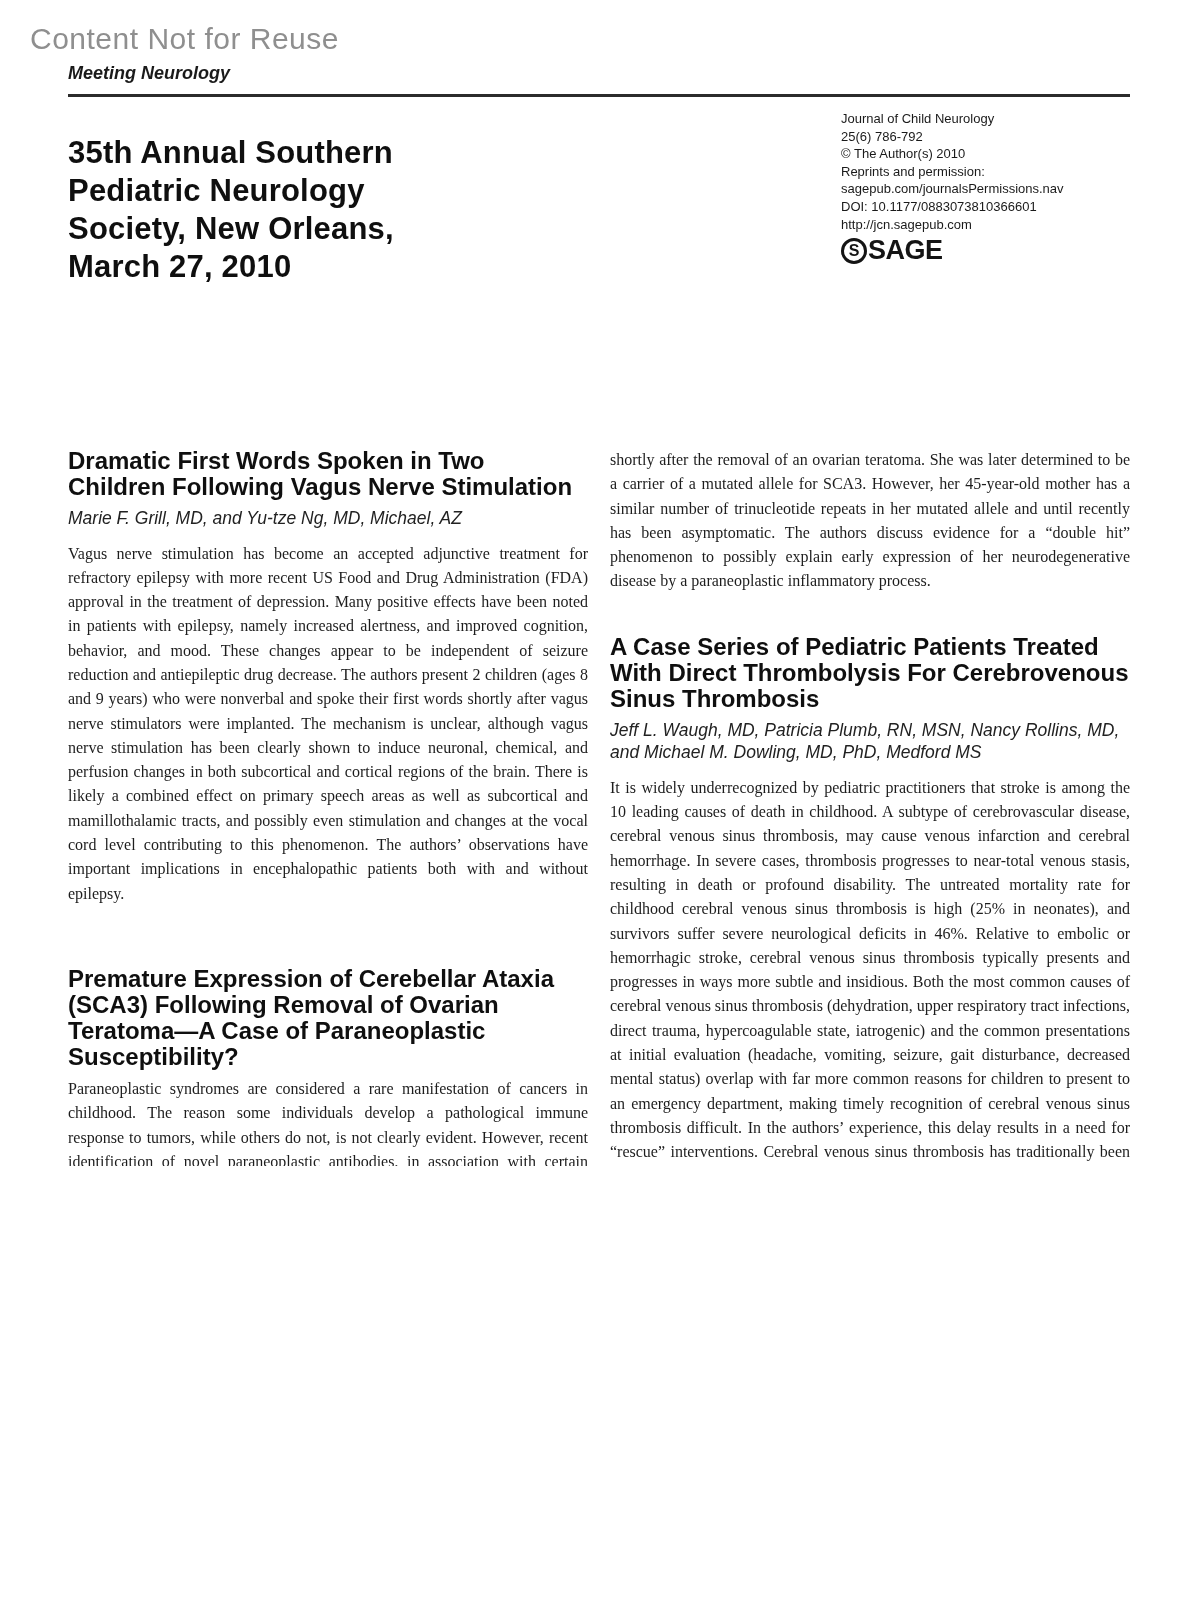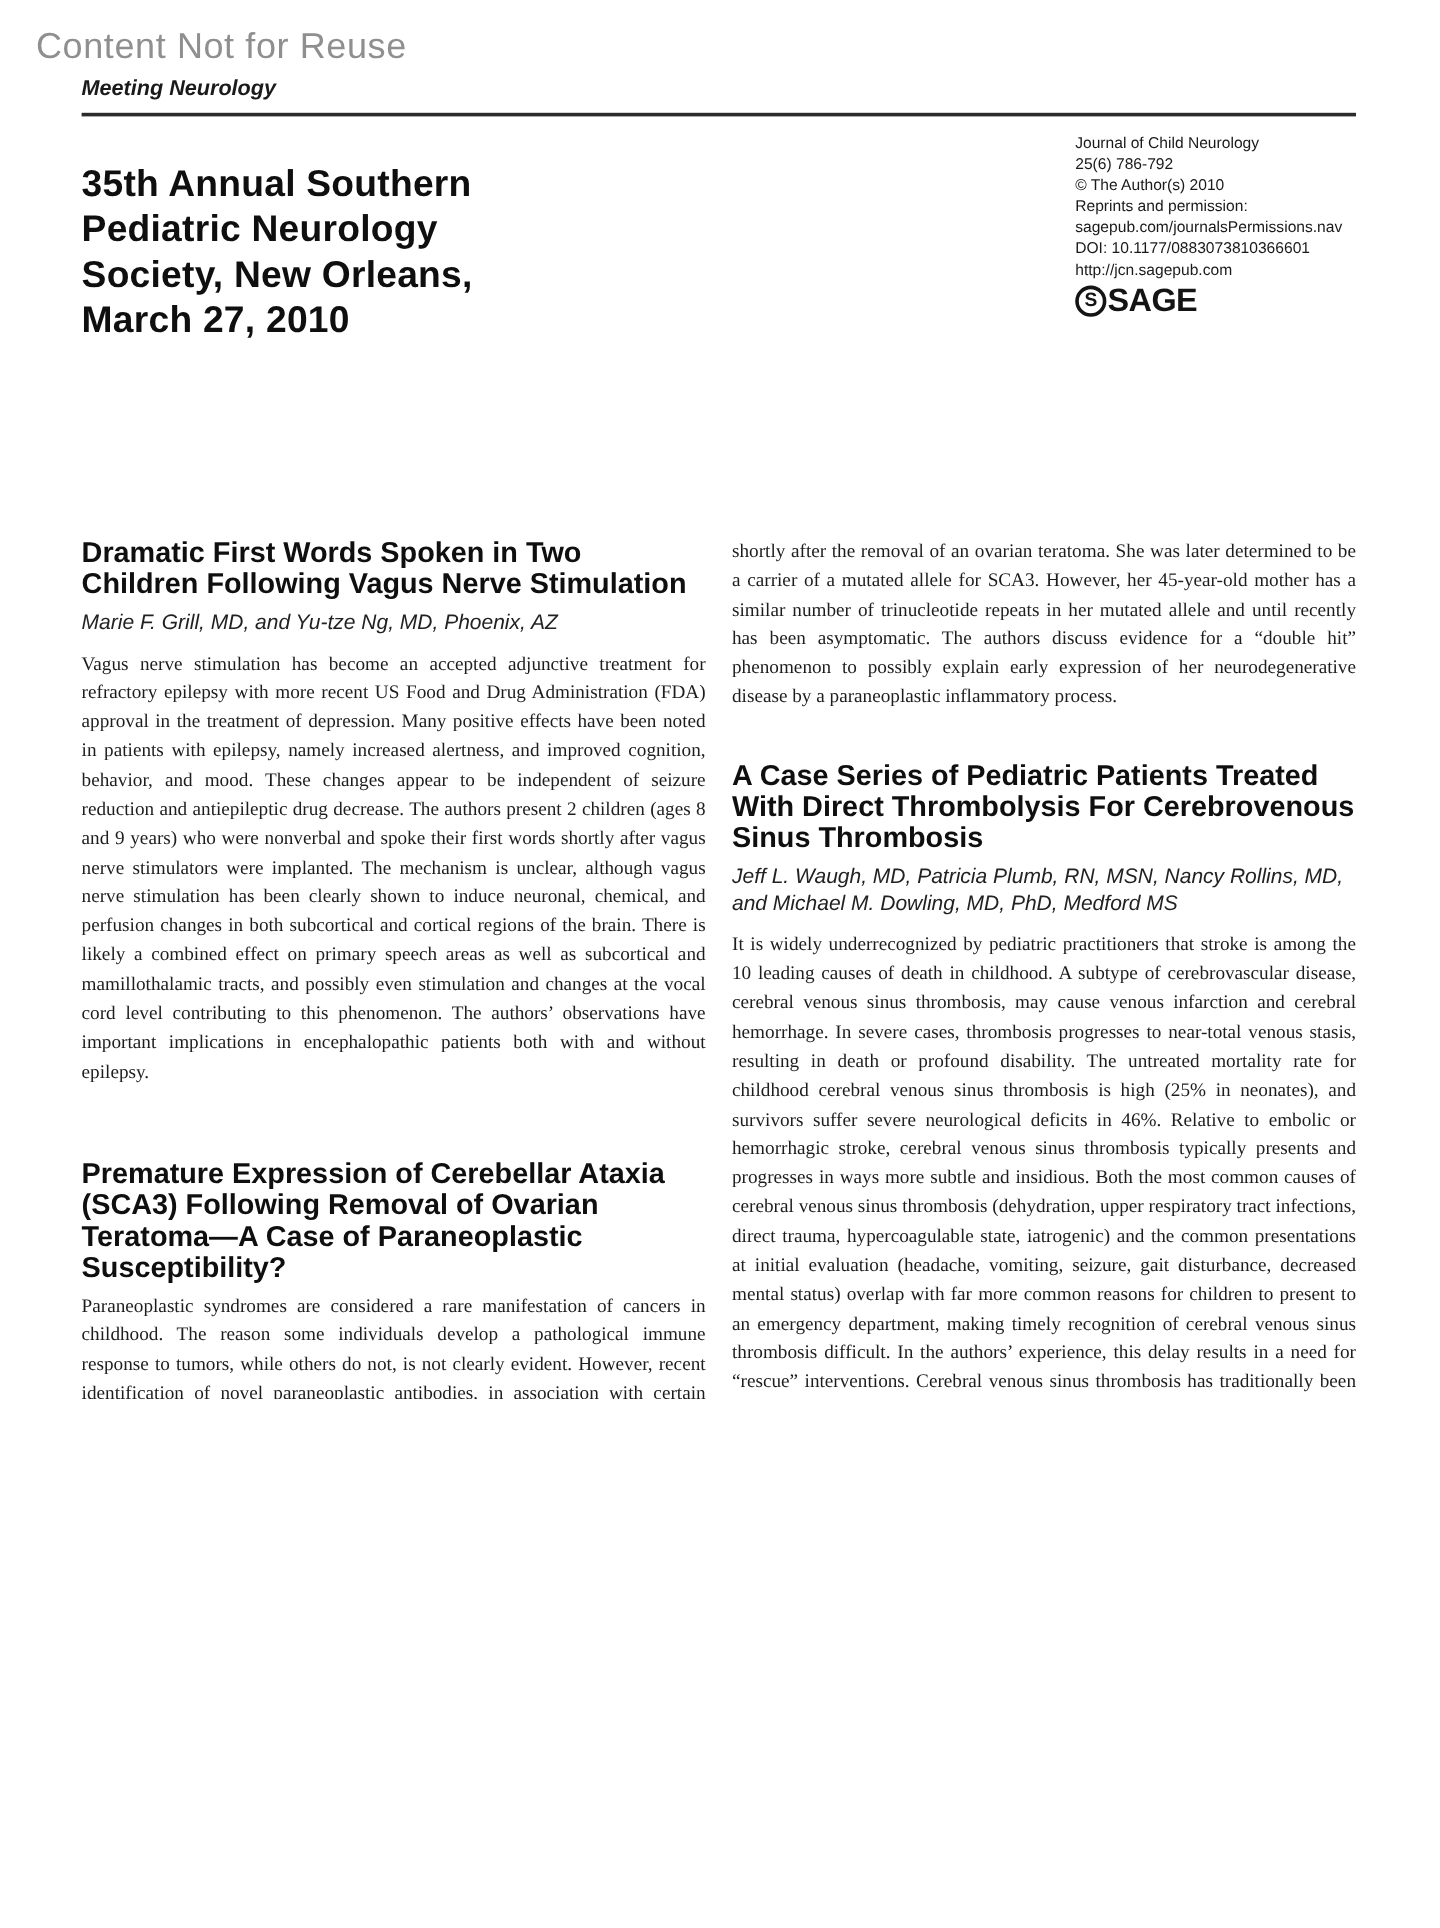--- a/index.html
+++ b/index.html
@@ -52,21 +52,21 @@
     font-family: "Liberation Sans", sans-serif;
     font-size: 31px;
     line-height: 38px;
     font-weight: bold;
     color: #0f0f0f;
     white-space: pre-line;
     letter-spacing: 0.2px;
   }
   .journal-info {
     position: absolute;
-    left: 896px;
+    left: 841px;
     top: 110px;
     width: 290px;
     font-family: "Liberation Sans", sans-serif;
     font-size: 13px;
     line-height: 17.6px;
     color: #1a1a1a;
   }
   .sage-logo {
     margin-top: 5px;
     display: flex;
@@ -164,21 +164,21 @@
       <span class="sage-word">SAGE</span>
     </div>
   </div>
 
   <div class="columns">
 
     <div class="col">
 
       <section>
         <h2 class="abstract-title">Dramatic First Words Spoken in Two Children Following Vagus Nerve Stimulation</h2>
-        <p class="abstract-authors">Marie F. Grill, MD, and Yu-tze Ng, MD, Phoenix, AZ</p>
+        <p class="abstract-authors">Marie F. Grill, MD, and Yu-tze Ng, MD, Michael, AZ</p>
         <p class="abstract-body">Vagus nerve stimulation has become an accepted adjunctive treatment for refractory epilepsy with more recent US Food and Drug Administration (FDA) approval in the treatment of depression. Many positive effects have been noted in patients with epilepsy, namely increased alertness, and improved cognition, behavior, and mood. These changes appear to be independent of seizure reduction and antiepileptic drug decrease. The authors present 2 children (ages 8 and 9 years) who were nonverbal and spoke their first words shortly after vagus nerve stimulators were implanted. The mechanism is unclear, although vagus nerve stimulation has been clearly shown to induce neuronal, chemical, and perfusion changes in both subcortical and cortical regions of the brain. There is likely a combined effect on primary speech areas as well as subcortical and mamillothalamic tracts, and possibly even stimulation and changes at the vocal cord level contributing to this phenomenon. The authors’ observations have important implications in encephalopathic patients both with and without epilepsy.</p>
       </section>
 
       <section class="section-gap">
         <h2 class="abstract-title">Premature Expression of Cerebellar Ataxia (SCA3) Following Removal of Ovarian Teratoma—A Case of Paraneoplastic Susceptibility?</h2>
         <p class="abstract-body">Paraneoplastic syndromes are considered a rare manifestation of cancers in childhood. The reason some individuals develop a pathological immune response to tumors, while others do not, is not clearly evident. However, recent identification of novel paraneoplastic antibodies, in association with certain types of neoplasms, specifically ovarian teratomas in young women, has offered greater understanding to the pathology, diagnosis, and ultimately the potential treatment of certain types of paraneoplastic syndromes. The authors present a case of a 14-year-old girl with onset of hemi-ataxia and parkinsonian symptoms</p>
       </section>
 
     </div>
 

